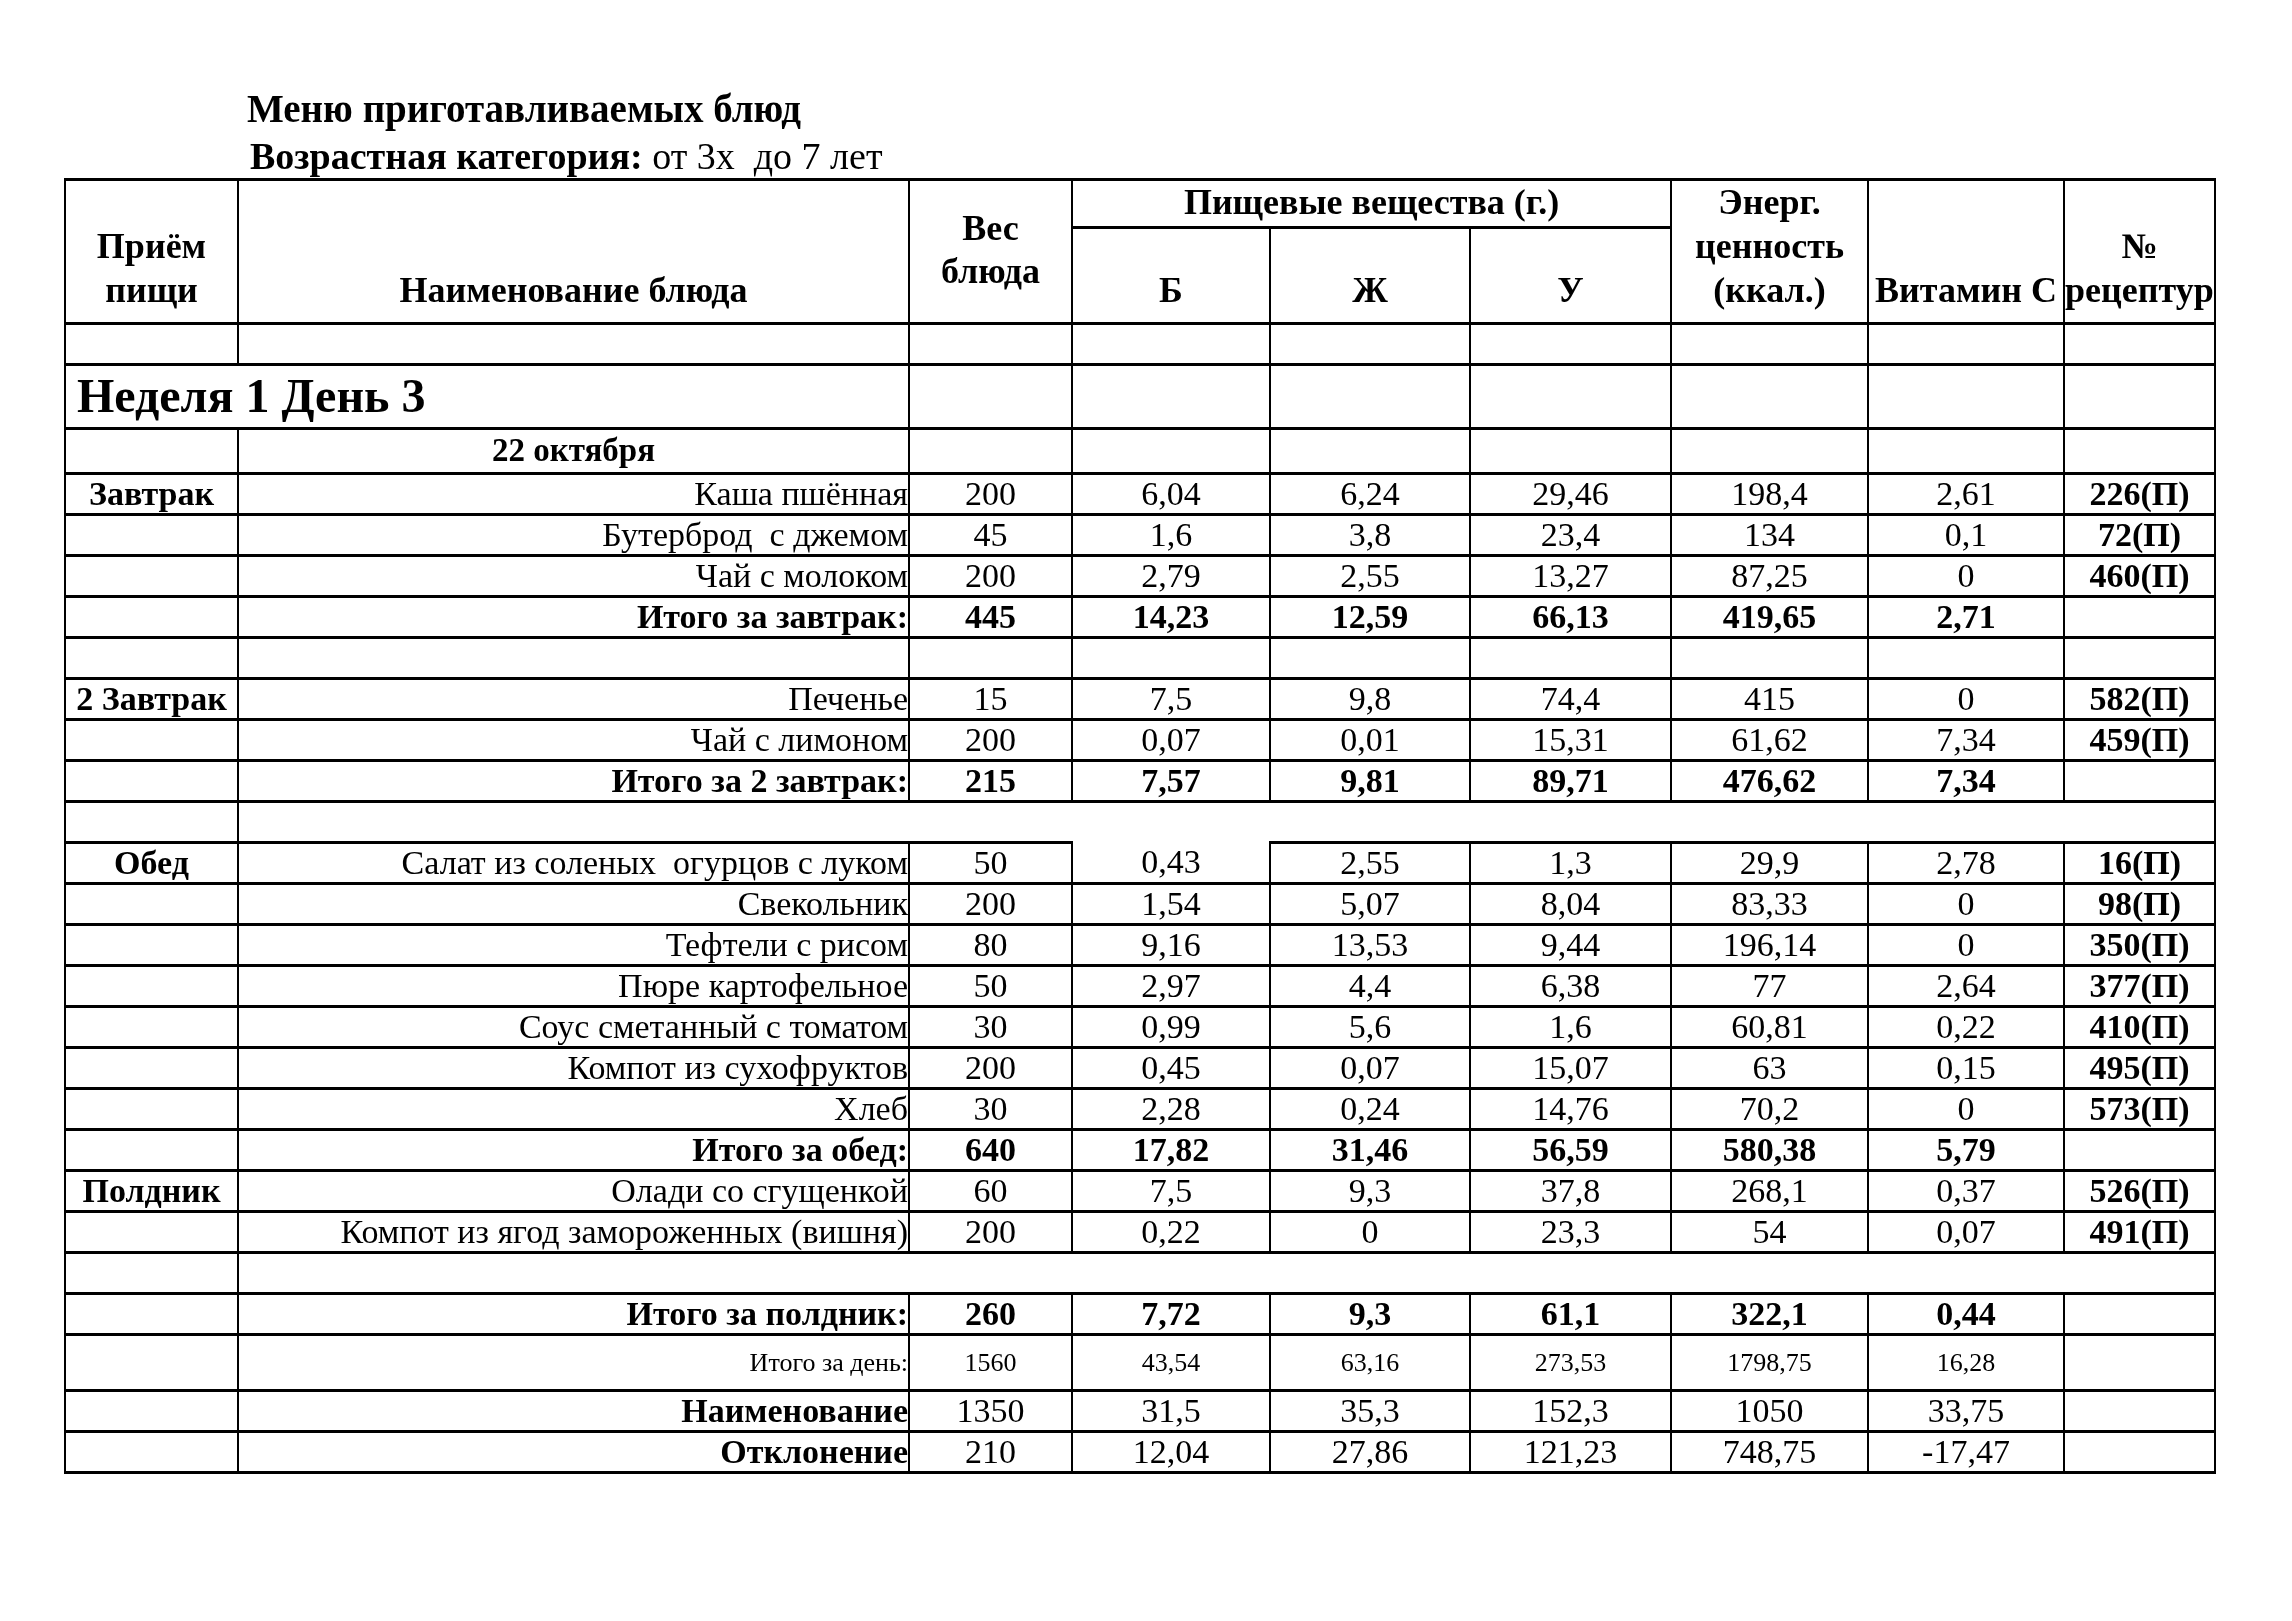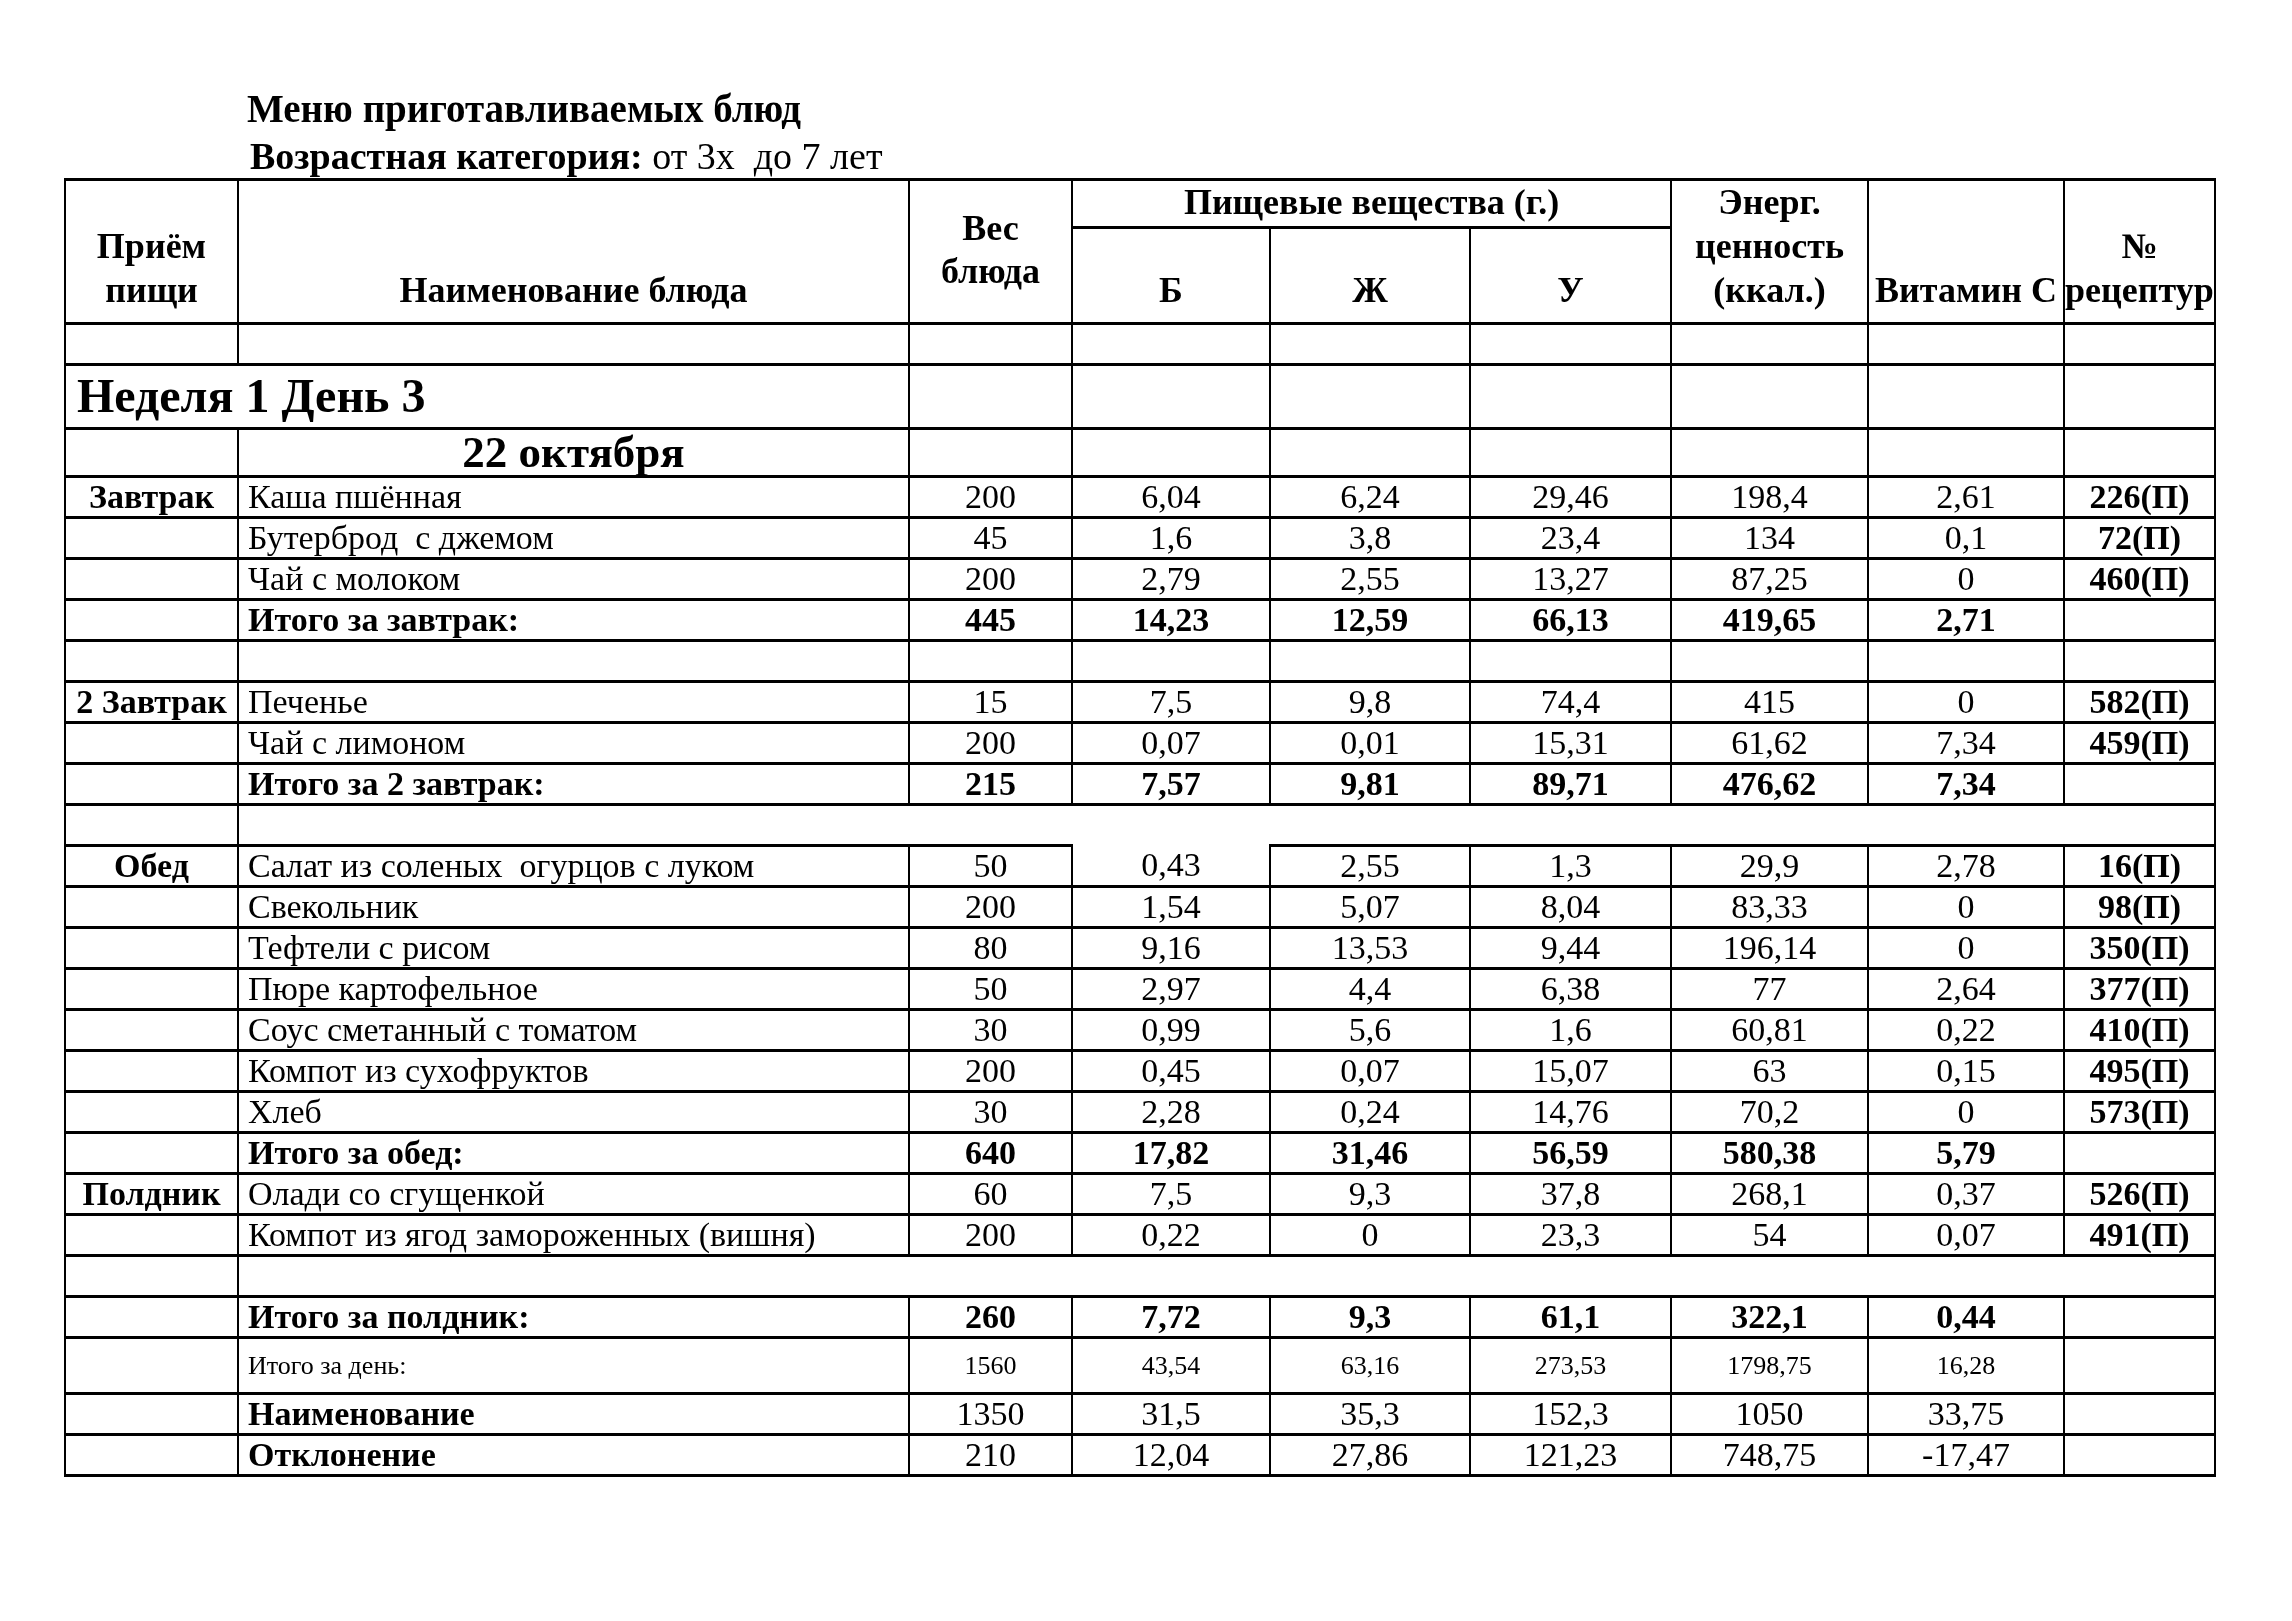--- a/index.html
+++ b/index.html
@@ -56,35 +56,35 @@
   tr.h1 th.weight { vertical-align: middle; padding-bottom: 1.8px; }
   tr.h2 { height: 90px; }
   td {
     font-size: 34px;
     line-height: 1.05;
     text-align: center;
     vertical-align: middle;
     height: 41px;
     white-space: pre-wrap;
   }
-  td.c1 { text-align: left; padding-left: 9px; }
+  td.c1 { text-align: right; padding-left: 9px; }
   td.c8 { font-weight: bold; }
   tr.dish td.c0 { font-weight: bold; }
   tr.total td { font-weight: bold; }
   tr.week { height: 64px; }
   tr.week td.c0 {
     font-weight: bold;
     font-size: 48px;
     text-align: left;
     padding-left: 11px;
   }
   tr.date { height: 45px; }
   tr.date td.c1 {
     font-weight: bold;
-    font-size: 45px;
+    font-size: 33px;
     text-align: center;
     padding-left: 0;
     line-height: 1;
   }
   tr.day { height: 56px; }
   tr.day td { font-weight: normal; font-size: 26px; }
   tr.rec td.c1 { font-weight: bold; }
   tr.empty { height: 39px; }
   tr.gap, tr.gap2 { height: 41px; }
   .no-l { border-left-style: hidden; }

